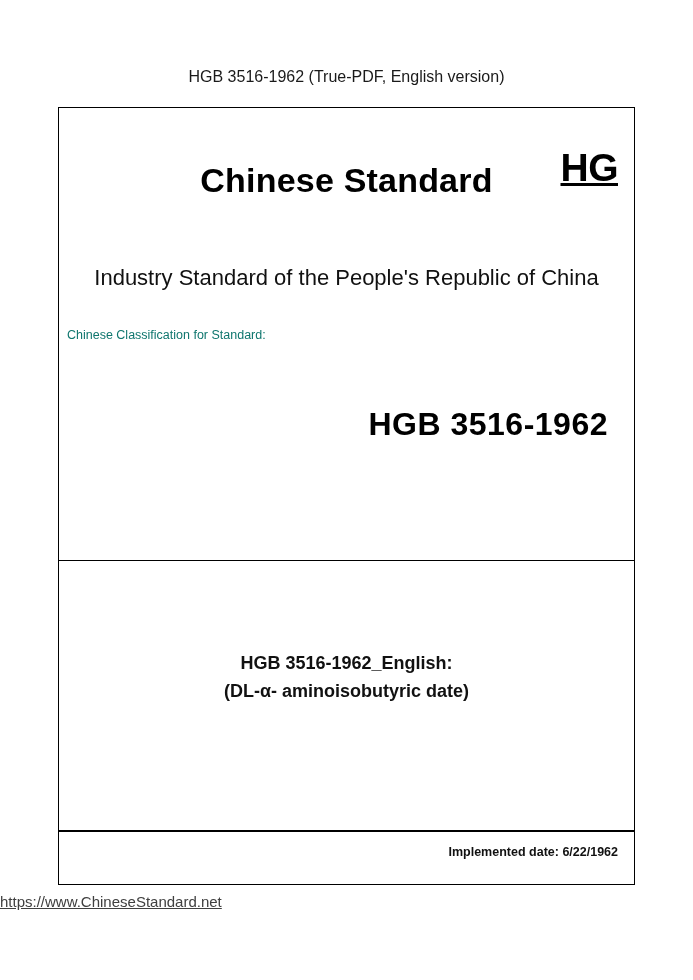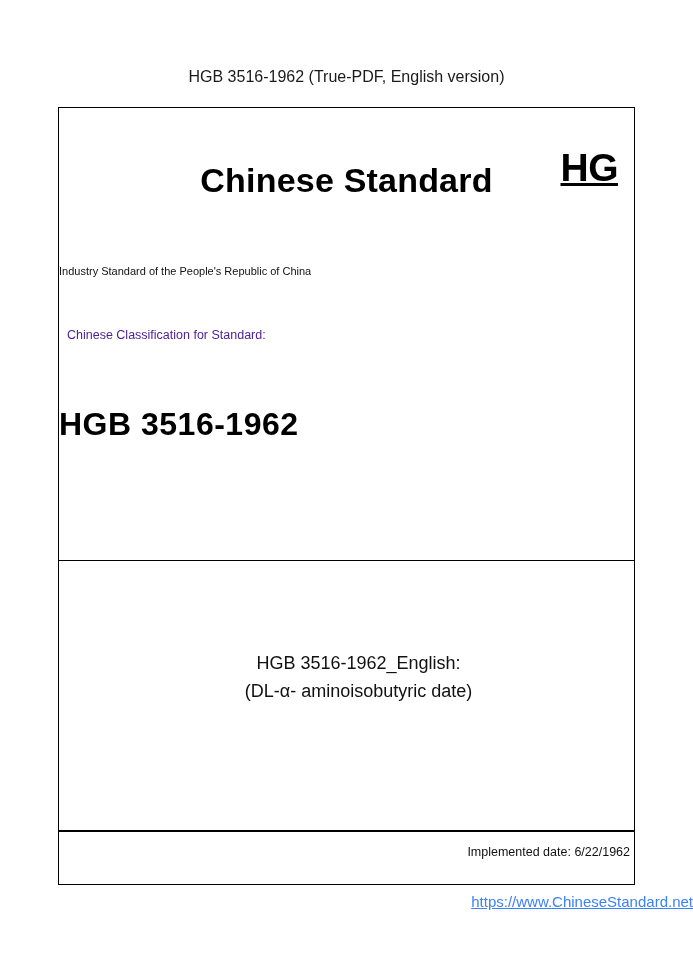--- a/index.html
+++ b/index.html
@@ -66,50 +66,51 @@
     font-size: 39px;
     font-weight: bold;
     letter-spacing: -0.5px;
     text-decoration: underline;
   }
   .subtitle {
     position: absolute;
     top: 157px;
     left: 0;
     width: 100%;
-    text-align: left;
-    font-size: 11px;
+    text-align: center;
+    font-size: 22px;
     color: #111111;
   }
   .classification {
     position: absolute;
     top: 220px;
     left: 8px;
     font-size: 12.5px;
-    color: #4c1d95;
+    color: #0f766e;
   }
   .std-number {
     position: absolute;
     top: 298px;
     left: 0;
     width: 100%;
-    text-align: left;
+    text-align: right;
     padding-right: 26px;
     box-sizing: border-box;
     font-size: 32px;
     font-weight: bold;
     letter-spacing: 0.5px;
   }
   .lower-panel {
     position: absolute;
     top: 454px;
-    left: 12px;
+    left: 0;
     width: 100%;
     height: 314px;
     box-sizing: border-box;
+    font-weight: bold;
   }
   .eng-title {
     position: absolute;
     top: 87px;
     left: 0;
     width: 100%;
     text-align: center;
     font-size: 18px;
     line-height: 28px;
     color: #111111;
@@ -128,23 +129,23 @@
     width: 100%;
     height: 54px;
     border-top: 2px solid #000000;
     box-sizing: border-box;
   }
   .footer-link {
     position: absolute;
     top: 893px;
     left: 0;
     width: 693px;
-    text-align: right;
+    text-align: left;
     font-size: 15px;
-    color: #3b82f6;
+    color: #404040;
     text-decoration: underline;
   }
 </style>
 </head>
 <body>
 
 <div class="page">
 
   <div class="header-line">HGB 3516-1962 (True-PDF, English version)</div>
 

